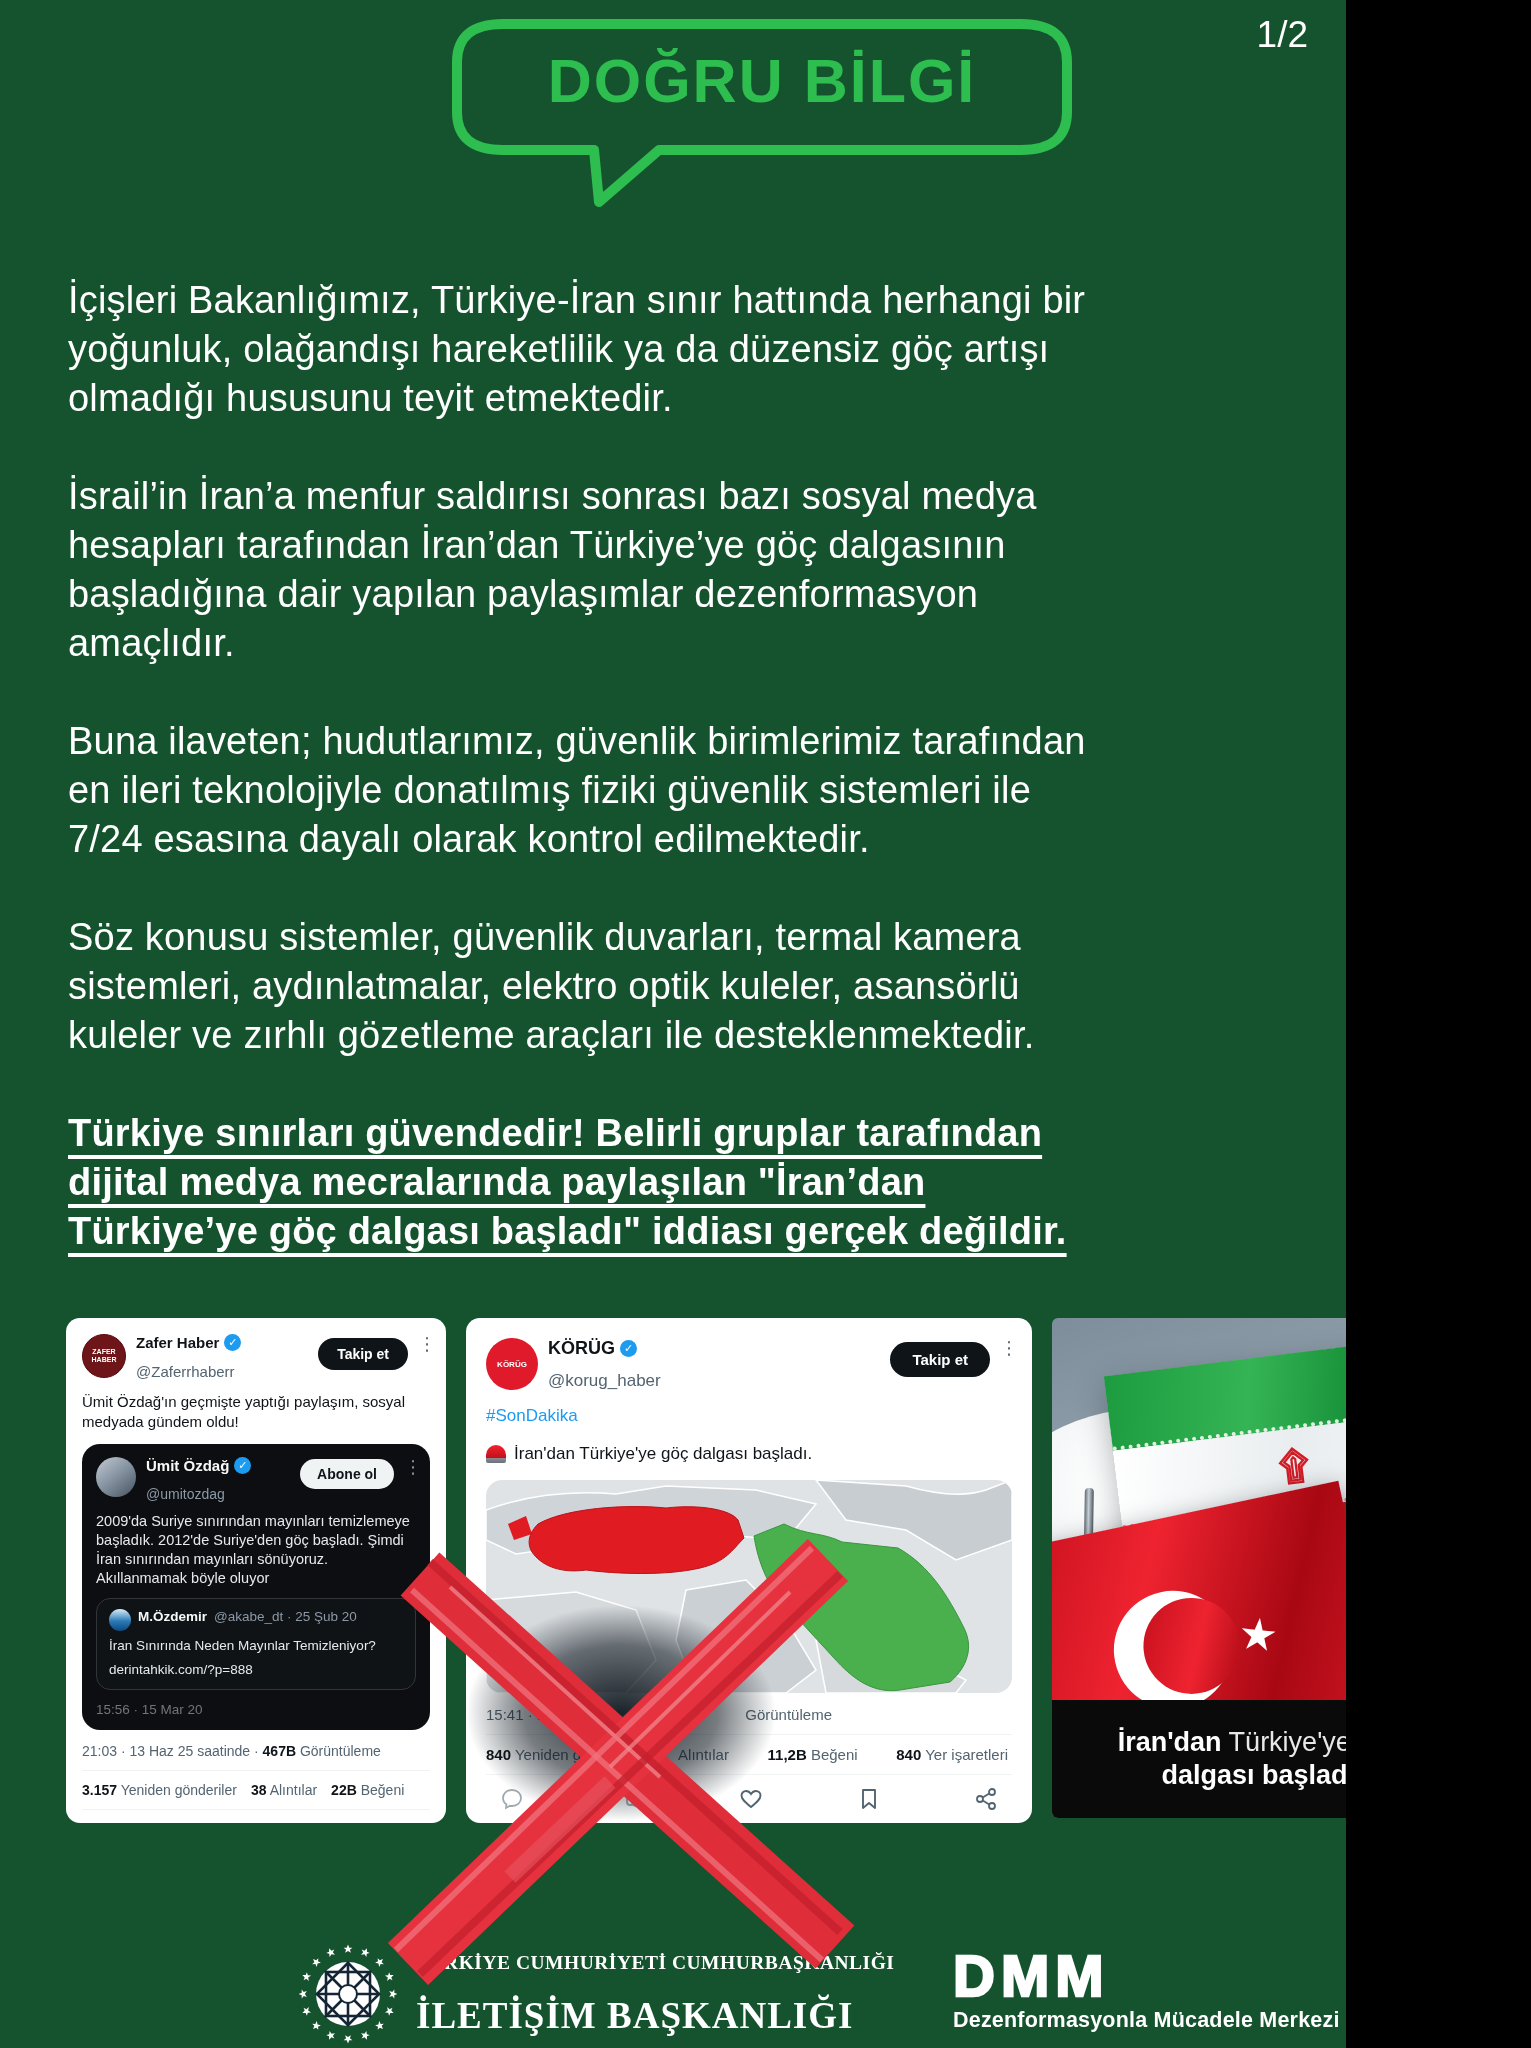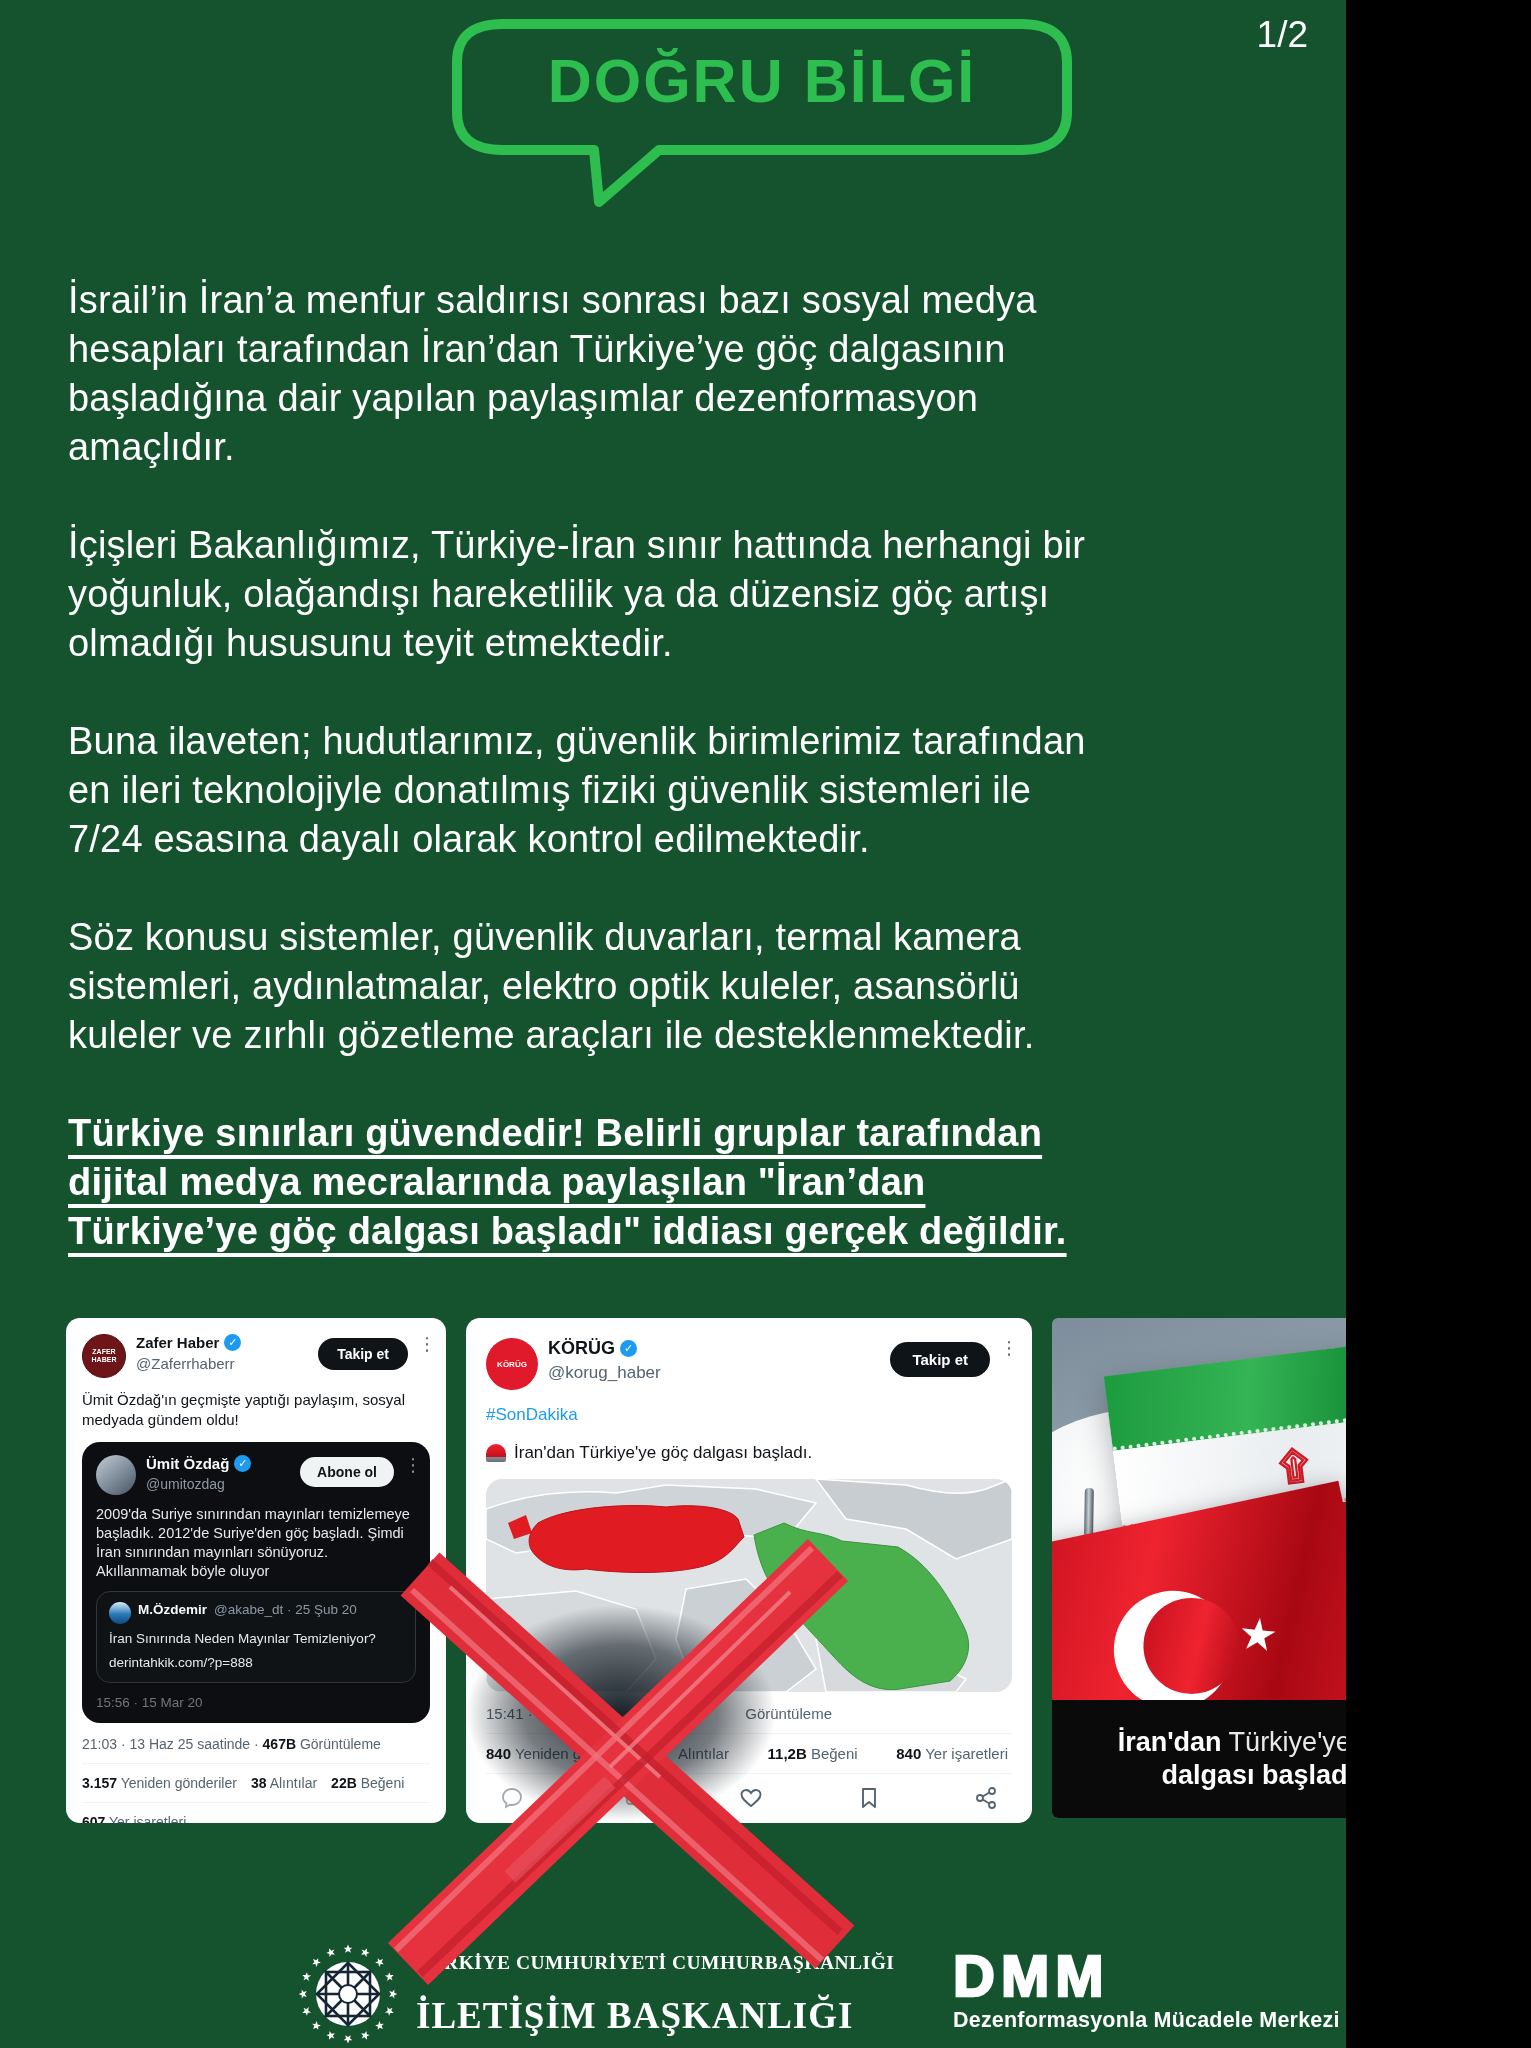--- a/index.html
+++ b/index.html
@@ -29,21 +29,21 @@
   .avatar { border-radius:50%; flex:none; display:flex; align-items:center; justify-content:center; overflow:hidden; }
   .av1 { width:44px; height:44px; background:#6e1519; color:#fff; font-size:7px; font-weight:bold; text-align:center; line-height:8px; border:1px solid #57090d; }
   .av2 { width:40px; height:40px; background:linear-gradient(140deg,#c3ccd4 0%,#8a97a4 45%,#46525f 100%); }
   .av3 { width:22px; height:22px; background:linear-gradient(180deg,#d8edf9 0%,#2a7ab8 55%,#0d4a80 100%); }
   .av4 { width:52px; height:52px; background:#e0192b; color:#fff; font-size:8px; font-weight:bold; text-align:center; line-height:9px; }
   .names { margin-left:10px; min-width:0; }
   .nrow { display:flex; align-items:center; gap:5px; }
   .uname { font-weight:bold; color:#0f1419; white-space:nowrap; }
   .t2 .uname { font-size:18px; }
   .badge { width:17px; height:17px; border-radius:50%; background:#1d9bf0; color:#fff; font-size:11px; line-height:17px; text-align:center; flex:none; }
-  .handle { color:#536471; margin-top:4px; }
+  .handle { color:#536471; margin-top:12px; }
   .spacer { flex:1; }
   .pill-dark { background:#0f1419; color:#fff; font-weight:bold; font-size:14px; border:none; border-radius:999px; padding:8px 19px; margin-top:4px; cursor:pointer; white-space:nowrap; }
   .t2 .pill-dark { font-size:15px; padding:9px 22px; }
   .dots { color:#536471; font-size:18px; margin-left:10px; margin-top:6px; letter-spacing:0; line-height:8px; text-align:center; width:12px; }
   .tweet-text { margin-top:12px; line-height:20px; color:#0f1419; }
   .t2 .tweet-text { line-height:24px; margin-top:16px; display:flex; gap:8px; align-items:flex-start;}
   .hashtag { color:#1d9bf0; margin-top:15px; display:inline-block; }
   .siren { flex:none; width:20px; height:18px; background:linear-gradient(180deg,#f4212e 0%,#c3101c 70%,#8c8c96 70%,#6f6f78 100%); border-radius:10px 10px 2px 2px; margin-top:3px; }
 
   
@@ -125,22 +125,22 @@
   <div class="page-indicator">1/2</div>
 
   <div class="bubble">
     <svg viewBox="0 0 630 195">
       <path d="M 56 10 H 574 Q 620 10 620 48 V 98 Q 620 136 574 136 H 212 L 152 188 L 147 136 H 56 Q 10 136 10 98 V 48 Q 10 10 56 10 Z" fill="none" stroke="#2ebd4f" stroke-width="10" stroke-linejoin="round"></path>
     </svg>
     <div class="bubble-title">DOĞRU BİLGİ</div>
   </div>
 
   <div class="content">
+    <p>İçişleri Bakanlığımız, Türkiye-İran sınır hattında herhangi bir yoğunluk, olağandışı hareketlilik ya da düzensiz göç artışı olmadığı hususunu teyit etmektedir.</p>
     <p>İsrail’in İran’a menfur saldırısı sonrası bazı sosyal medya hesapları tarafından İran’dan Türkiye’ye göç dalgasının başladığına dair yapılan paylaşımlar dezenformasyon amaçlıdır.</p>
-    <p>İçişleri Bakanlığımız, Türkiye-İran sınır hattında herhangi bir yoğunluk, olağandışı hareketlilik ya da düzensiz göç artışı olmadığı hususunu teyit etmektedir.</p>
     <p>Buna ilaveten; hudutlarımız, güvenlik birimlerimiz tarafından en ileri teknolojiyle donatılmış fiziki güvenlik sistemleri ile 7/24 esasına dayalı olarak kontrol edilmektedir.</p>
     <p>Söz konusu sistemler, güvenlik duvarları, termal kamera sistemleri, aydınlatmalar, elektro optik kuleler, asansörlü kuleler ve zırhlı gözetleme araçları ile desteklenmektedir.</p>
     <p class="emphasis">Türkiye sınırları güvendedir! Belirli gruplar tarafından dijital medya mecralarında paylaşılan "İran’dan Türkiye’ye göç dalgası başladı" iddiası gerçek değildir.</p>
   </div>
 
   <div class="cards">
 
     <div class="tcard t1">
       <div class="trow">
         <div class="avatar av1">ZAFER HABER</div>

